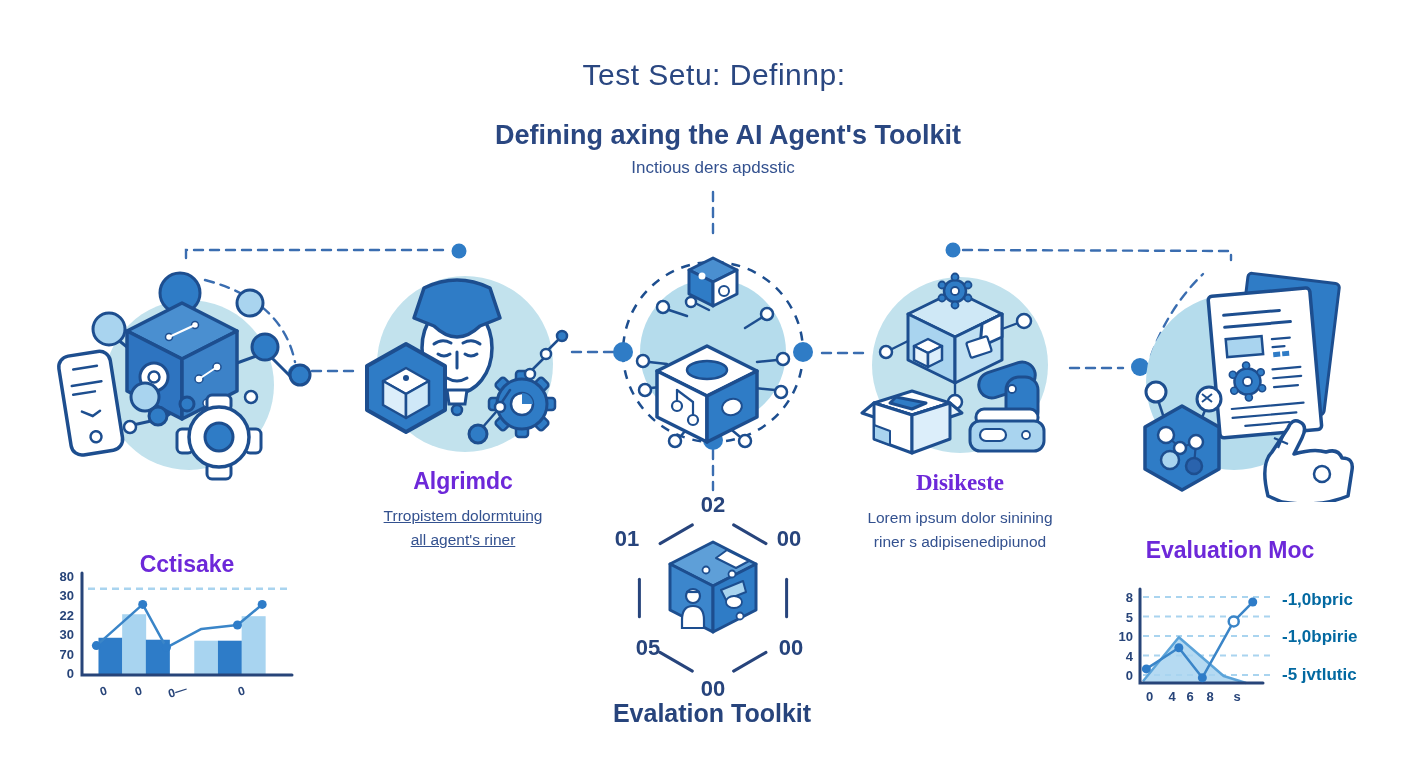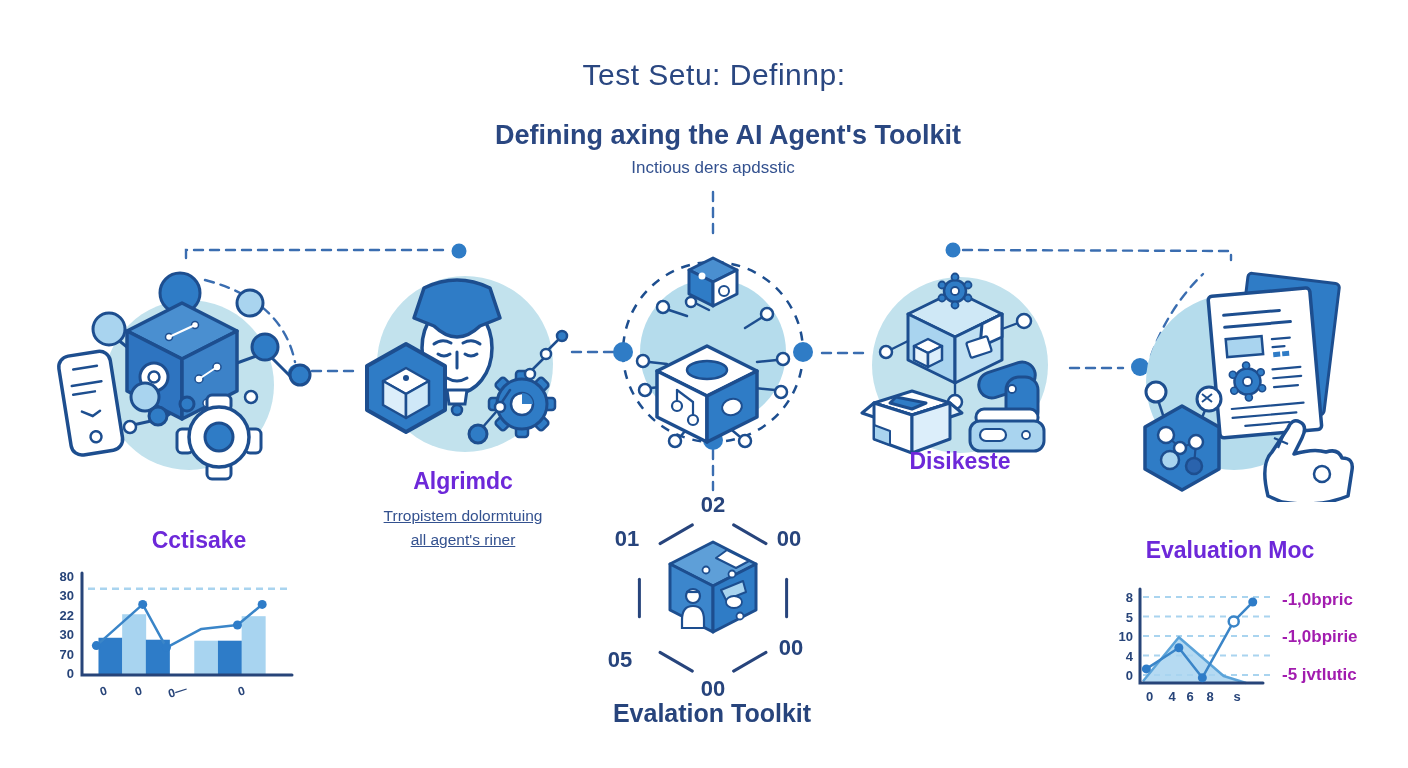--- a/index.html
+++ b/index.html
@@ -7,21 +7,21 @@
          font-family:"Liberation Sans",sans-serif;color:#27447c;}
   .abs{position:absolute;}
   .ctr{transform:translateX(-50%);text-align:center;}
   .title{font-size:30px;font-weight:400;letter-spacing:.5px;color:#2a4781;}
   .subtitle{font-size:27px;font-weight:700;color:#2a4781;}
   .tagline{font-size:17px;font-weight:500;color:#33518f;}
   .cluster-label{font-size:23px;font-weight:700;color:#6d28d9;white-space:nowrap;}
   .cluster-desc{font-size:15.5px;font-weight:500;color:#33518f;line-height:1.55;white-space:nowrap;}
   .hex-num{font-size:22px;font-weight:700;color:#27447c;}
   .hex-label{font-size:25px;font-weight:700;color:#27447c;white-space:nowrap;}
-  .legend-item{font-size:17px;font-weight:600;color:#a21caf;white-space:nowrap;}
+  .legend-item{font-size:17px;font-weight:600;color:#0369a1;white-space:nowrap;}
   svg{display:block;}
 </style>
 </head>
 <body>
 
 <div id="stage">
 
   <div class="abs ctr title" style="left:714px;top:58px;">Test Setu: Definnp:</div>
   <div class="abs ctr subtitle" style="left:728px;top:120px;">Defining axing the AI Agent's Toolkit</div>
   <div class="abs ctr tagline" style="left:713px;top:158px;">Inctious ders apdsstic</div>
@@ -343,27 +343,31 @@
     </g>
 
     <g>
       <path d="M146,244 Q138,212 150,200 L166,176 Q170,166 178,170 Q186,174 180,186 L172,202
                Q192,196 204,200 Q216,196 220,206 Q232,206 230,218 L226,244 Q196,256 160,250 Z" fill="#ffffff" stroke="#1d4e8f" stroke-width="3.5" stroke-linejoin="round"></path>
       <circle cx="200" cy="222" r="8" fill="#ffffff" stroke="#1d4e8f" stroke-width="2.5"></circle>
       <path d="M152,186 l14,6 m-4,-10 l-6,14" stroke="#1d4e8f" stroke-width="2.2" fill="none"></path>
     </g>
   </svg>
 
-  <div class="abs ctr cluster-label" style="left:187px;top:527px;margin-left:12px;">Cctisake</div>
+  <div class="abs ctr cluster-label" style="left:187px;top:551px;">Cctisake</div>
   <div class="abs ctr cluster-label" style="left:463px;top:468px;">Algrimdc</div>
   <div class="abs ctr cluster-desc" style="left:463px;top:504px;text-decoration:underline;">
     <div>Trropistem dolormtuing</div>
     <div>all agent's riner</div>
   </div>
-  <div class="abs ctr cluster-label" style="left:960px;top:448px;">Disikeste</div>
+  <div class="abs ctr cluster-label" style="left:960px;top:470px;font-family:Liberation Serif, serif;">Disikeste</div>
+  <div class="abs ctr cluster-desc" style="left:960px;top:506px;">
+    <div>Lorem ipsum dolor sinining</div>
+    <div>riner s adipisenedipiunod</div>
+  </div>
   <div class="abs ctr cluster-label" style="left:1230px;top:537px;">Evaluation Moc</div>
 
   <svg class="abs" style="left:605px;top:498px;" width="216" height="200" viewBox="0 0 216 200">
     <g stroke="#27447c" stroke-width="3" stroke-linecap="round">
       <line x1="128.6" y1="26.9" x2="161" y2="45.6"></line>
       <line x1="181.6" y1="81.3" x2="181.6" y2="118.7"></line>
       <line x1="161" y1="154.4" x2="128.6" y2="173.1"></line>
       <line x1="87.4" y1="173.1" x2="55" y2="154.4"></line>
       <line x1="34.4" y1="118.7" x2="34.4" y2="81.3"></line>
       <line x1="55" y1="45.6" x2="87.4" y2="26.9"></line>
@@ -386,21 +390,21 @@
       <circle cx="58" cy="42" r="3.5"></circle>
         <circle cx="84" cy="46" r="3.5"></circle>
         <circle cx="92" cy="88" r="3.5"></circle>
     </g>
     <ellipse cx="86" cy="74" rx="8" ry="6" fill="#ffffff" stroke="#1d4e8f" stroke-width="1.8"></ellipse>
   </svg>
 
   <div class="abs ctr hex-num" style="left:713px;top:492px;">02</div>
   <div class="abs ctr hex-num" style="left:627px;top:526px;">01</div>
   <div class="abs ctr hex-num" style="left:789px;top:526px;">00</div>
-  <div class="abs ctr hex-num" style="left:620px;top:635px;margin-top:12px;">05</div>
+  <div class="abs ctr hex-num" style="left:648px;top:635px;">05</div>
   <div class="abs ctr hex-num" style="left:791px;top:635px;">00</div>
   <div class="abs ctr hex-num" style="left:713px;top:676px;">00</div>
   <div class="abs ctr hex-label" style="left:712px;top:699px;">Evalation Toolkit</div>
 
   <svg class="abs" id="chart-left" style="left:40px;top:565px;" width="260" height="140" viewBox="0 0 260 140">
       <text x="34" y="16" text-anchor="end" font-size="13" font-weight="600" fill="#274479" font-family="Liberation Sans, sans-serif">80</text>
       <text x="34" y="35.4" text-anchor="end" font-size="13" font-weight="600" fill="#274479" font-family="Liberation Sans, sans-serif">30</text>
       <text x="34" y="54.8" text-anchor="end" font-size="13" font-weight="600" fill="#274479" font-family="Liberation Sans, sans-serif">22</text>
       <text x="34" y="74.19999999999999" text-anchor="end" font-size="13" font-weight="600" fill="#274479" font-family="Liberation Sans, sans-serif">30</text>
       <text x="34" y="93.6" text-anchor="end" font-size="13" font-weight="600" fill="#274479" font-family="Liberation Sans, sans-serif">70</text>

